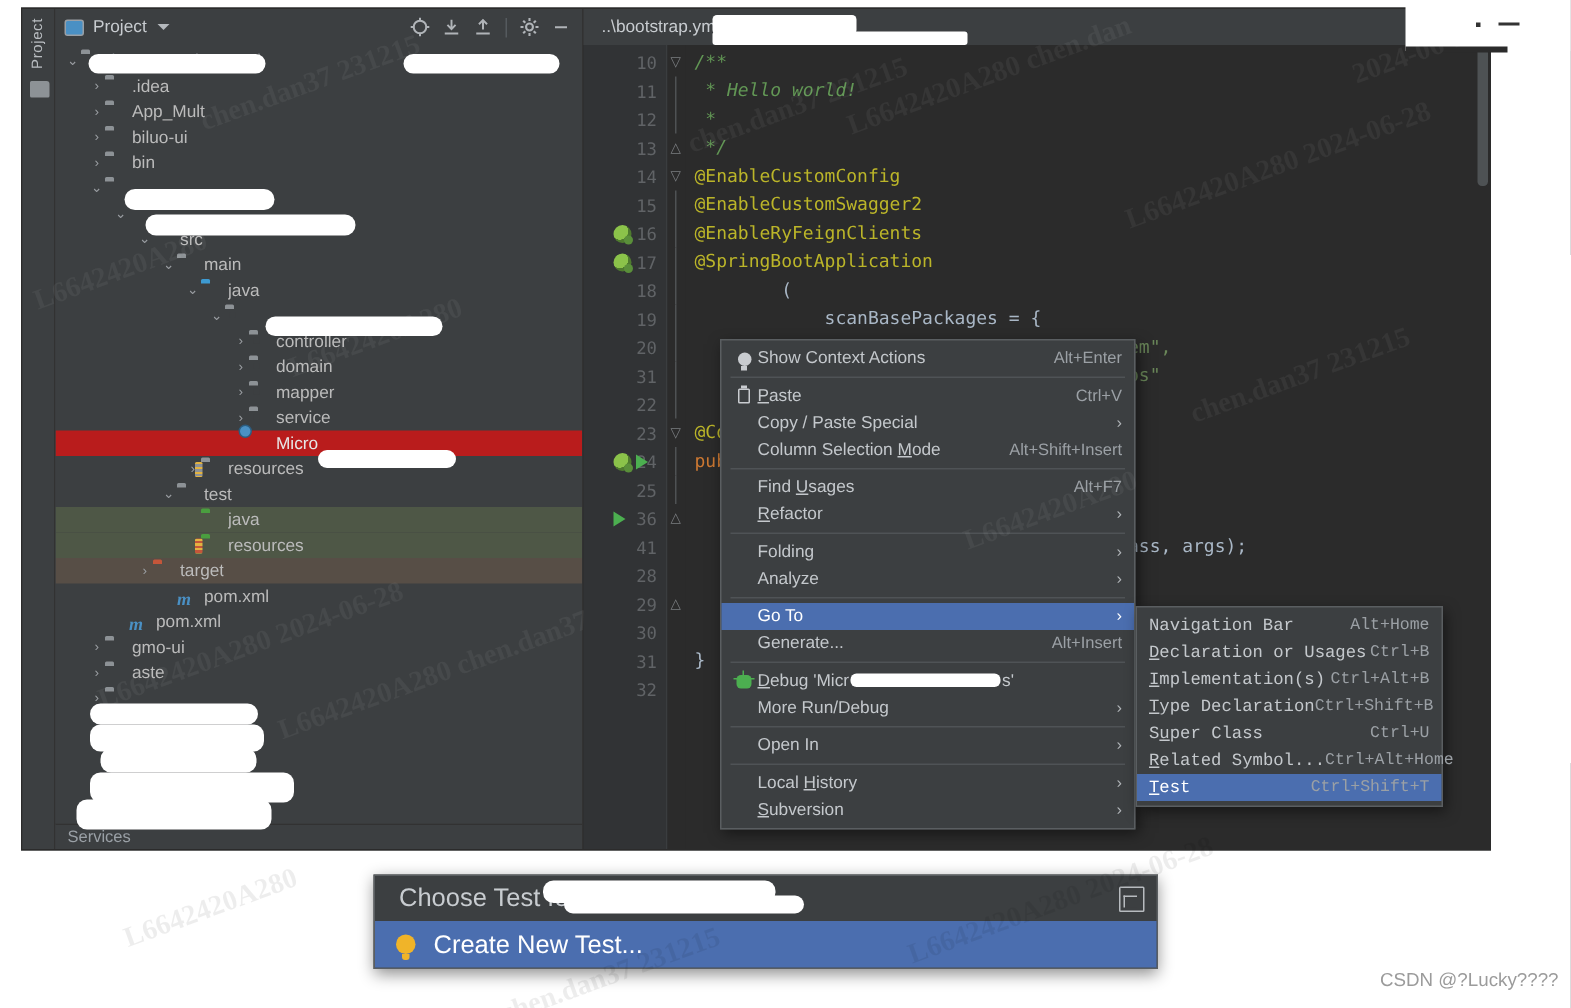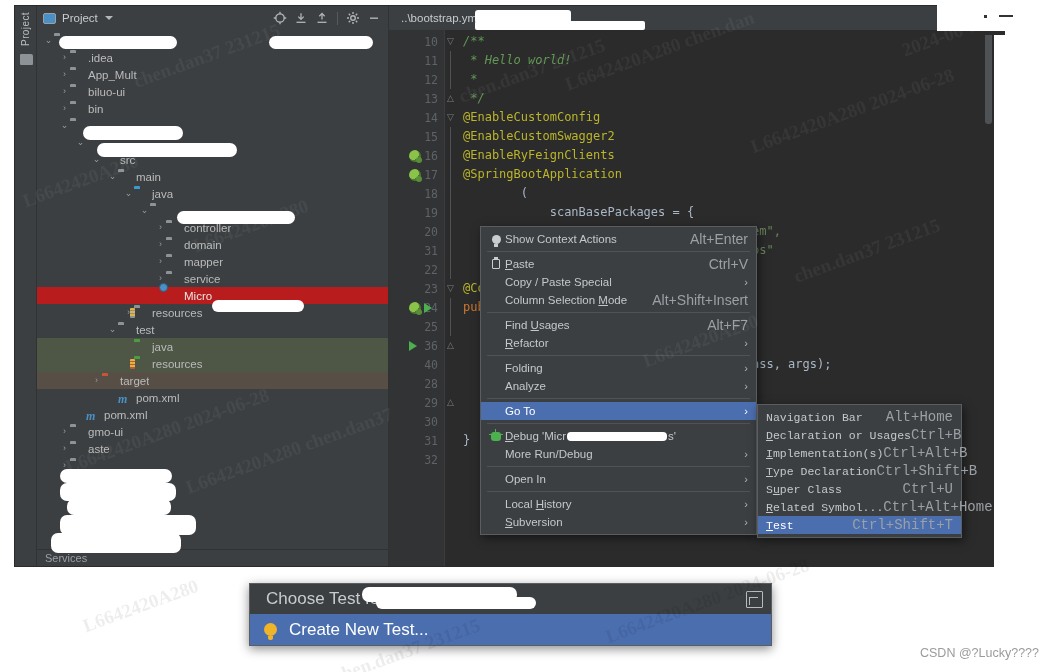--- a/index.html
+++ b/index.html
@@ -170,21 +170,21 @@
     position: absolute; left: 465px; top: 220px; width: 277px;
     background: #3c3f41; border: 1px solid #5a5e61;
     box-shadow: 2px 3px 9px rgba(0,0,0,.5); padding: 3px 0; z-index: 40;
   }
   .mi {
     height: 18px; display: flex; align-items: center; padding: 0 8px 0 6px;
     color: #c4c8cc; font-size: 11.5px; position: relative;
   }
   .mi .mi-ic { width: 18px; flex: none; display: flex; align-items: center; justify-content: center; }
   .mi .mi-lbl { flex: 1; }
-  .mi .mi-key { color: #9ba0a5; font-size: 14px; margin-left: 12px; }
+  .mi .mi-key { color: #9ba0a5; font-size: 11px; margin-left: 12px; }
   .mi .mi-arr { color: #b0b4b8; font-size: 11px; margin-left: 10px; }
   .mi.sel { background: #4b6eaf; color: #ffffff; }
   .mi.sel .mi-arr { color:#fff; }
   .msep { height: 1px; background: #4f5356; margin: 3px 6px; }
   .u { text-decoration: underline; }
   .bulb { width:9px;height:9px;border-radius:50%;background:#c9ccd0;position:relative; }
   .bulb:after{content:"";position:absolute;left:2.5px;bottom:-3px;width:4px;height:3px;background:#c9ccd0;}
   .clip { width:8px;height:10px;border:1.4px solid #c9ccd0;border-radius:1px;position:relative; }
   .clip:before{content:"";position:absolute;left:1px;top:-2.6px;width:4px;height:2px;background:#c9ccd0;}
   .runtri { width:0;height:0;border-left:8px solid #4caf50;border-top:5px solid transparent;border-bottom:5px solid transparent; }
@@ -537,21 +537,21 @@
                 <div class="gline">
                   <span>25</span>
                 </div>
                 <div class="gline">
                   <span class="gmark" style="left:20px;">
                     <span class="playtri"></span>
                   </span>
                   <span>36</span>
                 </div>
                 <div class="gline">
-                  <span>40</span>
+                  <span>41</span>
                 </div>
                 <div class="gline">
                   <span>28</span>
                 </div>
                 <div class="gline">
                   <span>29</span>
                 </div>
                 <div class="gline">
                   <span>30</span>
                 </div>
@@ -691,20 +691,25 @@
         <div class="mi">
           <span class="mi-ic"></span>
           <span class="mi-lbl">Analyze</span>
           <span class="mi-arr">›</span>
         </div>
         <div class="msep"></div>
         <div class="mi sel">
           <span class="mi-ic"></span>
           <span class="mi-lbl">Go To</span>
           <span class="mi-arr">›</span>
+        </div>
+        <div class="mi">
+          <span class="mi-ic"></span>
+          <span class="mi-lbl">Generate...</span>
+          <span class="mi-key">Alt+Insert</span>
         </div>
         <div class="msep"></div>
         <div class="mi">
           <span class="mi-ic">
             <span class="bugic"></span>
           </span>
           <span class="mi-lbl"><span class="u">D</span>ebug 'Micr<span style="display:inline-block;width:100px;height:9px;background:#fff;border-radius:4px;vertical-align:middle;margin:0 1px"></span>s'</span>
         </div>
         <div class="mi">
           <span class="mi-ic"></span>

